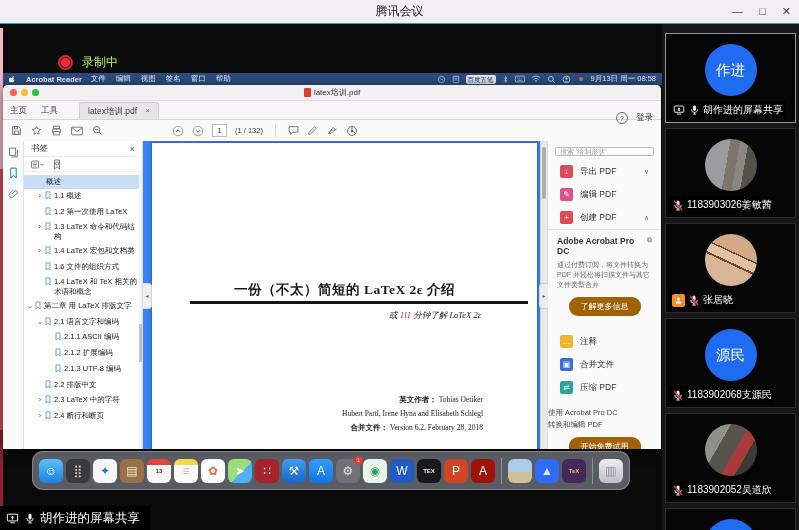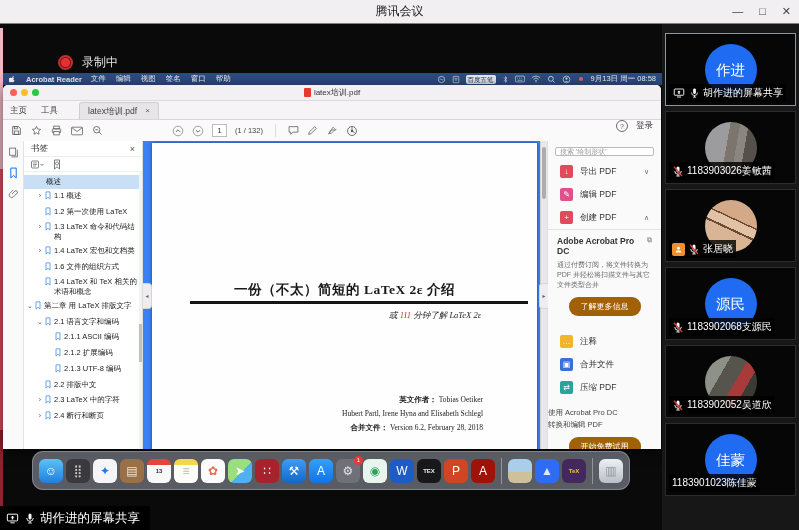--- a/index.html
+++ b/index.html
@@ -9,42 +9,42 @@
   .titlebar{height:23px;background:#f1eff1;border-bottom:3px solid #0ea5e9;display:flex;align-items:center;justify-content:center;position:relative;}
   .titlebar .t{font-size:12px;color:#1c1c1c;}
   .win-controls{position:absolute;right:8px;top:0;height:23px;display:flex;align-items:center;gap:16px;color:#444;font-size:11px;}
   .win-controls span{cursor:default;line-height:1;}
   
   .main{position:absolute;top:24px;left:0;right:0;bottom:0;}
   .stage{position:absolute;left:0;top:0;bottom:0;right:137px;background:#0a0a0a;overflow:hidden;}
   .roster{position:absolute;right:0;top:0;bottom:0;width:137px;background:#171717;padding:9px 3px 0 3px;box-sizing:border-box;overflow:hidden;}
   
   .edge{position:absolute;left:0;top:4px;bottom:0;width:3px;background:linear-gradient(#f0b7c3 0 28%,#d44f5e 28% 80%,#8e2230 80%);}
-  .rec{position:absolute;left:58px;top:30px;display:flex;align-items:center;gap:9px;color:#e5e5e5;font-size:12px;}
+  .rec{position:absolute;left:58px;top:30px;display:flex;align-items:center;gap:9px;color:#bef264;font-size:12px;}
   .rec-dot{width:11px;height:11px;border-radius:50%;border:2px solid #c32f2f;background:radial-gradient(circle,#e03232 0 55%,#7e1414 60%);}
   
   .menubar{position:absolute;left:3px;right:0;top:49px;height:12px;background:#2e4c80;display:flex;align-items:center;padding:0 6px;color:#eef1f6;font-size:7.5px;gap:9px;}
   .menubar .app{font-weight:bold;font-size:7.5px;}
   .menus{display:flex;gap:10px;}
   .mb-right{margin-left:auto;display:flex;align-items:center;gap:6px;}
   .mb-right svg{display:block;}
   .ime{background:#e9ecf2;color:#243a5e;font-size:6.5px;padding:0 2px;border-radius:2px;line-height:9px;}
   .clock{font-size:7.5px;white-space:nowrap;}
   
   .acrobat{position:absolute;left:3px;right:1px;top:61px;height:364px;background:#fff;border-radius:5px 5px 0 0;box-shadow:0 2px 14px rgba(0,0,0,.6);overflow:hidden;}
   .ac-title{height:15px;background:#f2f0f2;border-bottom:1px solid #dcdadc;position:relative;display:flex;align-items:center;justify-content:center;font-size:8px;color:#333;}
   .lights{position:absolute;left:7px;top:0;height:15px;display:flex;align-items:center;gap:4px;}
   .lights i{width:7px;height:7px;border-radius:50%;display:block;}
   .l-close{background:#ff5f57;}.l-min{background:#febc2e;}.l-max{background:#28c840;}
   .doc-ic{display:inline-block;width:7px;height:9px;background:#e23b30;border-radius:1px;margin-right:3px;position:relative;top:0;}
   .ac-tabs{height:18px;background:#f6f4f6;border-bottom:1px solid #d8d6d8;display:flex;align-items:flex-end;font-size:8.5px;color:#3f3f3f;position:relative;}
   .nav-tab{padding:0 7px;line-height:17px;}
   .doc-tab{background:#e7e5e7;border:1px solid #d0ced0;border-bottom:none;border-radius:3px 3px 0 0;margin-left:14px;padding:0 8px;line-height:16px;display:flex;gap:8px;align-items:center;}
   .doc-tab .x{color:#666;font-size:8px;}
-  .tab-right{position:absolute;right:8px;top:16px;height:18px;display:flex;align-items:center;gap:8px;text-align:right;}
+  .tab-right{position:absolute;right:8px;top:8px;height:18px;display:flex;align-items:center;gap:8px;text-align:right;}
   .help-c{width:10px;height:10px;border:1px solid #6b6b6b;border-radius:50%;font-size:7px;color:#555;display:flex;align-items:center;justify-content:center;}
   .signin{font-size:8.5px;color:#333;}
   .ac-toolbar{height:21px;background:#fbfafb;border-bottom:1px solid #d4d2d4;display:flex;align-items:center;padding:0 8px;gap:9px;color:#555;}
   .ac-toolbar svg{display:block;}
   .tb-mid{margin-left:60px;display:flex;align-items:center;gap:8px;}
   .pg-input{width:13px;height:11px;border:1px solid #bbb;background:#fff;font-size:7.5px;color:#333;display:flex;align-items:center;justify-content:center;}
   .pg-info{font-size:7.5px;color:#444;}
   .tb-sep{width:1px;height:13px;background:#ddd;margin:0 4px;}
   
   .ac-body{position:absolute;top:56px;bottom:0;left:0;right:0;display:flex;}
@@ -92,21 +92,21 @@
   .tp-foot{text-align:left;margin-top:4px;font-size:7.5px;color:#444;line-height:1.5;}
   
   .dock{position:absolute;top:427px;left:50%;transform:translateX(-50%);height:37px;background:rgba(155,160,172,.55);border:1px solid rgba(255,255,255,.25);border-radius:11px;display:flex;align-items:center;padding:0 6px;gap:3px;}
   .dk{width:24px;height:24px;border-radius:6px;display:flex;align-items:center;justify-content:center;font-size:12px;color:#fff;position:relative;flex:none;}
   .dk.small{font-size:6px;font-weight:bold;letter-spacing:0;}
   .dk .bdg{position:absolute;top:-3px;right:-3px;width:9px;height:9px;background:#e53935;border-radius:50%;color:#fff;font-size:6px;display:flex;align-items:center;justify-content:center;}
   .dk-sep{width:1px;height:26px;background:rgba(255,255,255,.35);margin:0 3px;flex:none;}
   
   .share-pill{position:absolute;left:0;bottom:0;height:24px;background:#000;display:flex;align-items:center;gap:4px;padding:0 10px 0 5px;color:#fff;font-size:12.5px;z-index:5;}
   
-  .tile{position:relative;height:73px;margin-bottom:5px;background:#060606;border:1px solid #2c2c2c;box-sizing:border-box;}
+  .tile{position:relative;height:90px;margin-bottom:5px;background:#060606;border:1px solid #2c2c2c;box-sizing:border-box;}
   .tile.hl{border-color:#8f949a;}
   .avatar{position:absolute;left:50%;top:10px;transform:translateX(-50%);width:52px;height:52px;border-radius:50%;display:flex;align-items:center;justify-content:center;font-size:14.5px;color:#fff;}
   .av-init{background:#1f6bf2;}
   .photo-street{background:linear-gradient(100deg,#9c9c9e 0 42%,#7b756d 42% 58%,#8a8680 58% 72%,#55504a 72%);}
   .photo-hand{background:linear-gradient(25deg,#d9b596 0 44%,#6b4a35 44% 47%,#e2c2a4 47% 60%,#6b4a35 60% 62%,#d3a988 62%);}
   .photo-portrait{background:linear-gradient(120deg,#8d9187 0 32%,#56544c 32% 55%,#a93a3a 55% 72%,#3c3a35 72%);}
   .tag{position:absolute;left:3px;bottom:3px;max-width:127px;background:rgba(0,0,0,.82);display:flex;align-items:center;gap:3px;padding:2px 3px;color:#fff;font-size:10px;white-space:nowrap;}
   .tag svg{flex:none;display:block;}
   .mbadge{width:13px;height:13px;background:#ef8f2f;border-radius:2px;display:flex;align-items:center;justify-content:center;flex:none;}
 </style>

